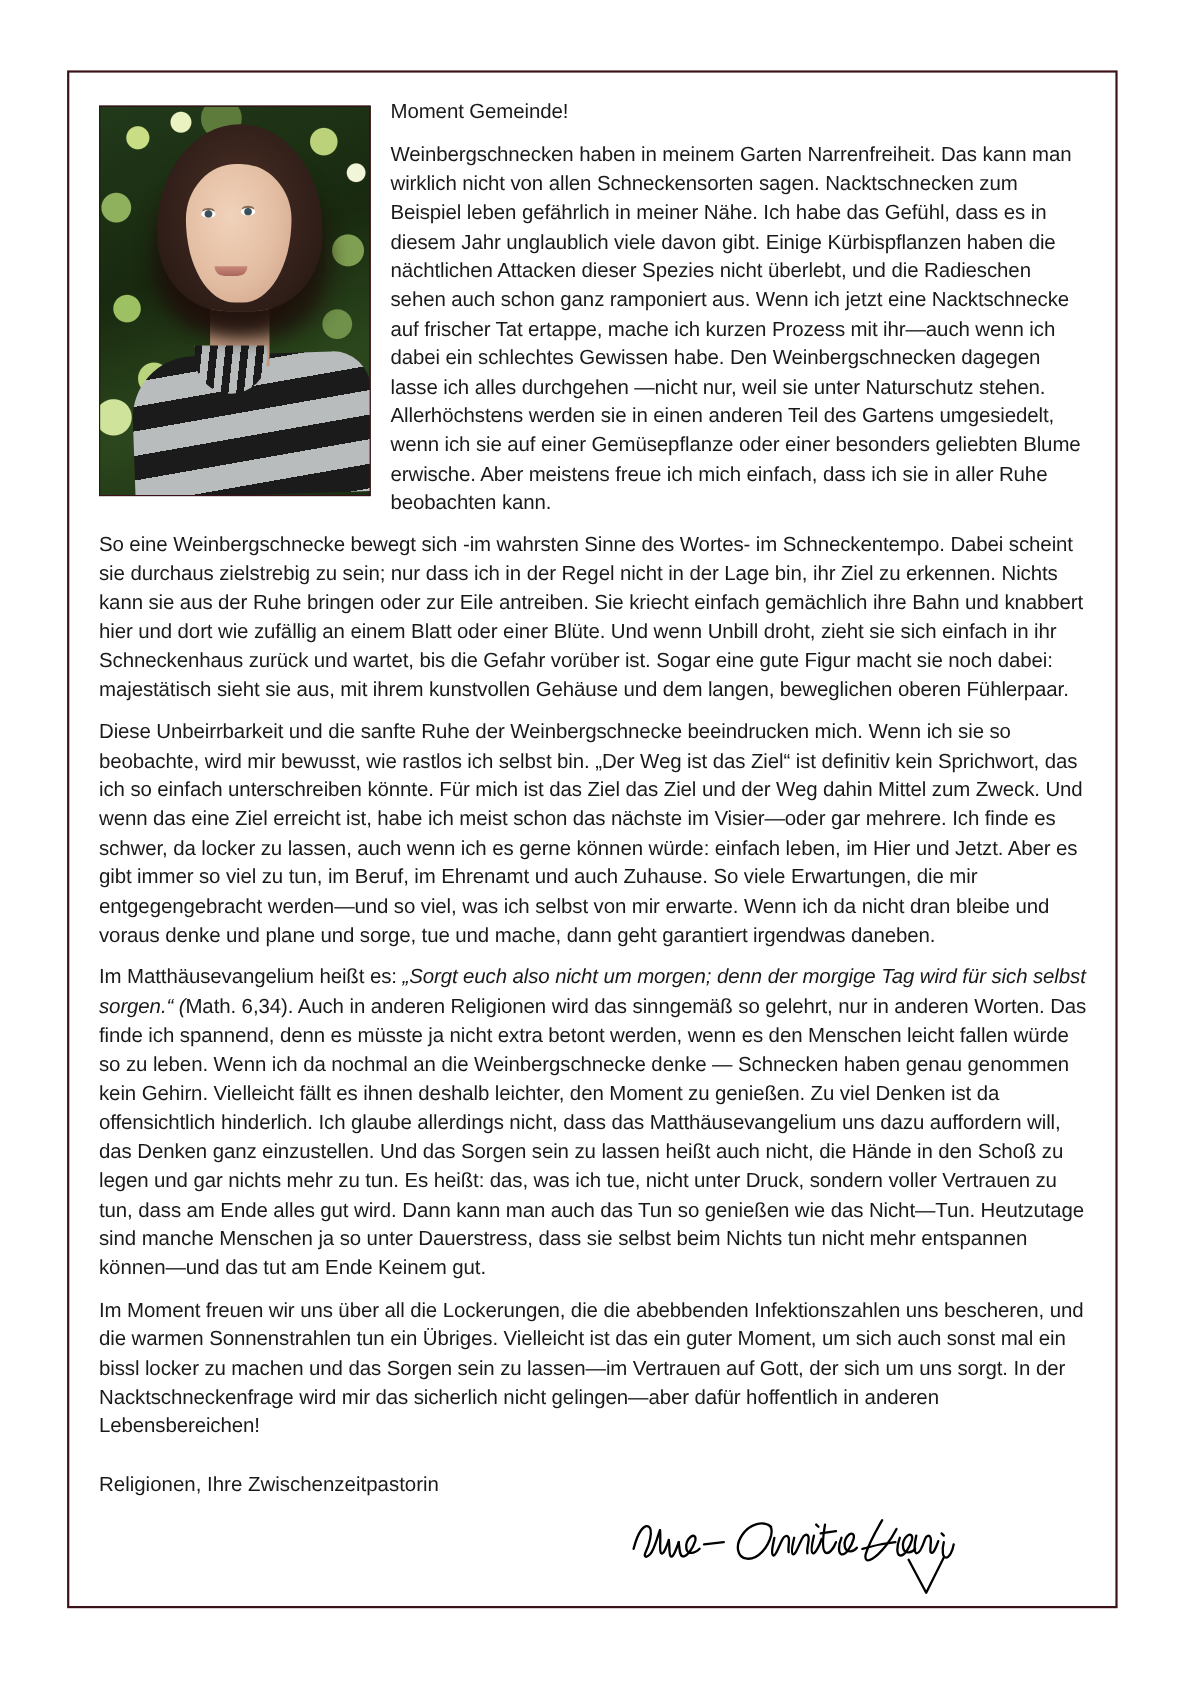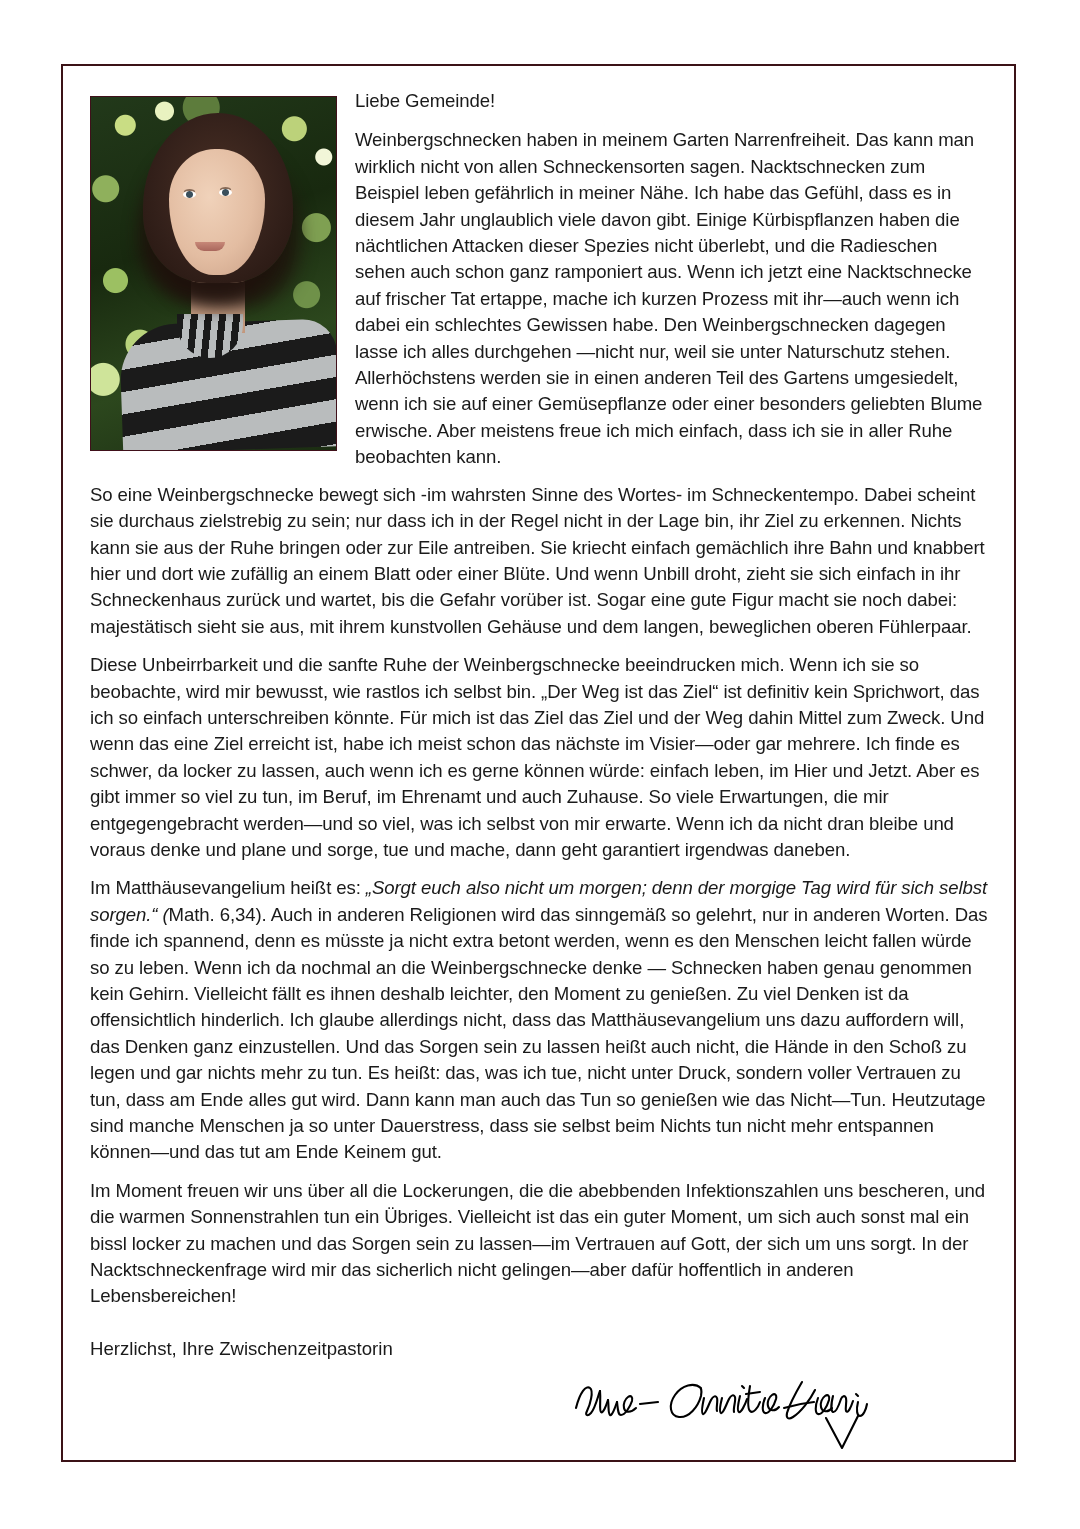--- a/index.html
+++ b/index.html
@@ -185,35 +185,35 @@
           <div class="neck"></div>
           <div class="shirt-collar"></div>
           <div class="hair"></div>
           <div class="face"></div>
           <div class="eye-l"></div>
           <div class="eye-r"></div>
           <div class="mouth"></div>
         </div>
       </div>
 
-      <p class="lead-in">Liebe Gemeinde!</p>
+      <p class="lead-in">Moment Gemeinde!</p>
 
       <p class="wrap-col">Weinbergschnecken haben in meinem Garten Narrenfreiheit. Das kann man wirklich nicht von allen Schneckensorten sagen. Nacktschnecken zum Beispiel leben gefährlich in meiner Nähe. Ich habe das Gefühl, dass es in diesem Jahr unglaublich viele davon gibt. Einige Kürbispflanzen haben die nächtlichen Attacken dieser Spezies nicht überlebt, und die Radieschen sehen auch schon ganz ramponiert aus. Wenn ich jetzt eine Nacktschnecke auf frischer Tat ertappe, mache ich kurzen Prozess mit ihr—auch wenn ich dabei ein schlechtes Gewissen habe. Den Weinbergschnecken dagegen lasse ich alles durchgehen —nicht nur, weil sie unter Naturschutz stehen. Allerhöchstens werden sie in einen anderen Teil des Gartens umgesiedelt, wenn ich sie auf einer Gemüsepflanze oder einer besonders geliebten Blume erwische. Aber meistens freue ich mich einfach, dass ich sie in aller Ruhe beobachten kann.</p>
 
       <div class="clearfix"></div>
 
       <p>So eine Weinbergschnecke bewegt sich -im wahrsten Sinne des Wortes- im Schneckentempo. Dabei scheint sie durchaus zielstrebig zu sein; nur dass ich in der Regel nicht in der Lage bin, ihr Ziel zu erkennen. Nichts kann sie aus der Ruhe bringen oder zur Eile antreiben. Sie kriecht einfach gemächlich ihre Bahn und knabbert hier und dort wie zufällig an einem Blatt oder einer Blüte. Und wenn Unbill droht, zieht sie sich einfach in ihr Schneckenhaus zurück und wartet, bis die Gefahr vorüber ist. Sogar eine gute Figur macht sie noch dabei: majestätisch sieht sie aus, mit ihrem kunstvollen Gehäuse und dem langen, beweglichen oberen Fühlerpaar.</p>
 
       <p>Diese Unbeirrbarkeit und die sanfte Ruhe der Weinbergschnecke beeindrucken mich. Wenn ich sie so beobachte, wird mir bewusst, wie rastlos ich selbst bin. „Der Weg ist das Ziel“ ist definitiv kein Sprichwort, das ich so einfach unterschreiben könnte. Für mich ist das Ziel das Ziel und der Weg dahin Mittel zum Zweck. Und wenn das eine Ziel erreicht ist, habe ich meist schon das nächste im Visier—oder gar mehrere.  Ich finde es schwer, da locker zu lassen, auch wenn ich es gerne können würde: einfach leben, im Hier und Jetzt.  Aber es gibt immer so viel zu tun, im Beruf, im Ehrenamt und auch Zuhause. So viele Erwartungen, die mir entgegengebracht werden—und so viel, was ich selbst von mir erwarte. Wenn ich da nicht dran bleibe und voraus denke und plane und sorge, tue und mache, dann geht garantiert irgendwas daneben.</p>
 
       <p><span>Im Matthäusevangelium heißt es: </span><span class="quote-italic">„Sorgt euch also nicht um morgen; denn der morgige Tag wird für sich selbst sorgen.“ (</span><span>Math. 6,34). Auch in anderen Religionen wird das sinngemäß so gelehrt, nur in anderen Worten. Das finde ich spannend, denn es müsste ja nicht extra betont werden, wenn es den Menschen leicht fallen würde so zu leben. Wenn ich da nochmal an die Weinbergschnecke denke — Schnecken haben genau genommen kein Gehirn. Vielleicht fällt es ihnen deshalb leichter, den Moment zu genießen. Zu viel Denken ist da offensichtlich hinderlich. Ich glaube allerdings nicht, dass das Matthäusevangelium uns dazu auffordern will, das Denken ganz einzustellen. Und das Sorgen sein zu lassen heißt auch nicht, die Hände in den Schoß zu legen und gar nichts mehr zu tun. Es heißt: das, was ich tue, nicht unter Druck, sondern voller Vertrauen zu tun, dass am Ende alles gut wird. Dann kann man auch das Tun so genießen wie das Nicht—Tun. Heutzutage sind manche Menschen ja so unter Dauerstress, dass sie selbst beim Nichts tun nicht mehr entspannen können—und das tut am Ende Keinem gut.</span></p>
 
       <p>Im Moment freuen wir uns über all die Lockerungen, die die abebbenden Infektionszahlen uns bescheren, und die warmen Sonnenstrahlen tun ein Übriges. Vielleicht ist das ein guter Moment, um sich auch sonst mal ein bissl locker zu machen und das Sorgen sein zu lassen—im Vertrauen auf Gott, der sich um uns sorgt. In der Nacktschneckenfrage wird mir das sicherlich nicht gelingen—aber dafür hoffentlich in anderen Lebensbereichen!</p>
 
-      <div id="closing">Herzlichst, Ihre Zwischenzeitpastorin</div>
+      <div id="closing">Religionen, Ihre Zwischenzeitpastorin</div>
 
       <div id="signature-row">
         <svg id="signature" viewBox="0 0 300 92" xmlns="http://www.w3.org/2000/svg">
           <g fill="none" stroke="#000000" stroke-width="2.1" stroke-linecap="round" stroke-linejoin="round">
             <path d="M6 50 C10 34 16 27 20 30 C24 33 20 47 17 53 C15 57 17 59 21 55 C25 51 28 38 30 33"></path>
             <path d="M30 33 C31 43 29 52 31 54 C33 56 36 48 38 42"></path>
             <path d="M38 42 C39 50 38 56 40 57 C42 58 45 50 47 44"></path>
             <path d="M47 44 C48 52 48 57 51 57 C55 57 60 49 62 43 C63 39 61 37 58 39 C55 41 53 46 54 50 C55 55 61 55 66 50"></path>
             <path d="M70 46 L88 44"></path>
             <path d="M131 30 C124 24 112 27 105 37 C98 47 100 58 109 59 C119 60 128 49 131 38 C132 33 131 29 128 28"></path>

